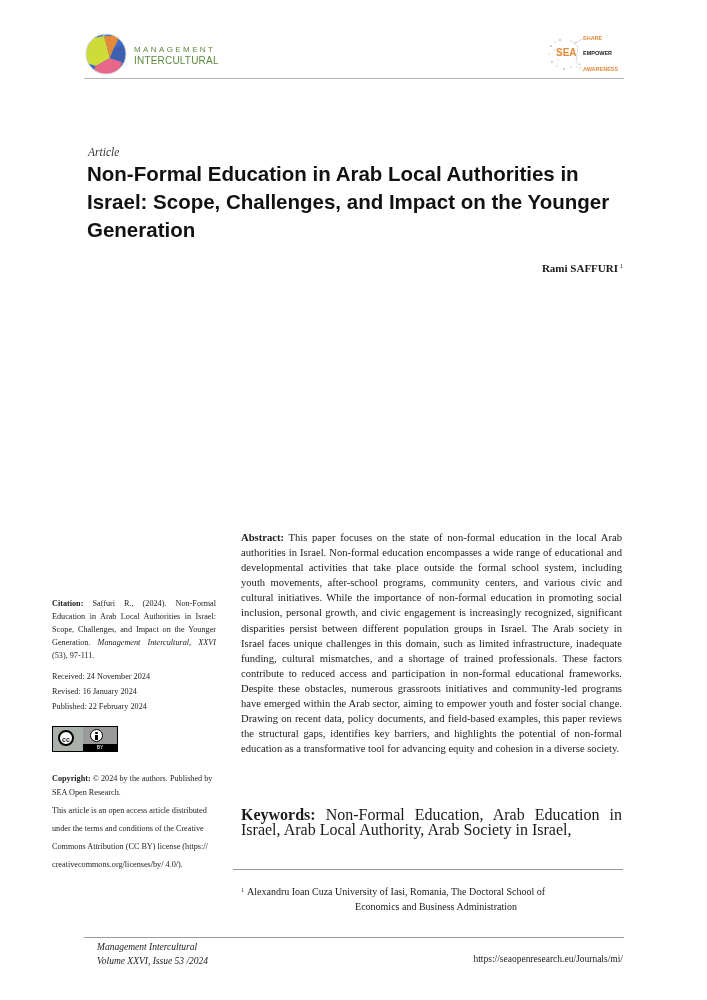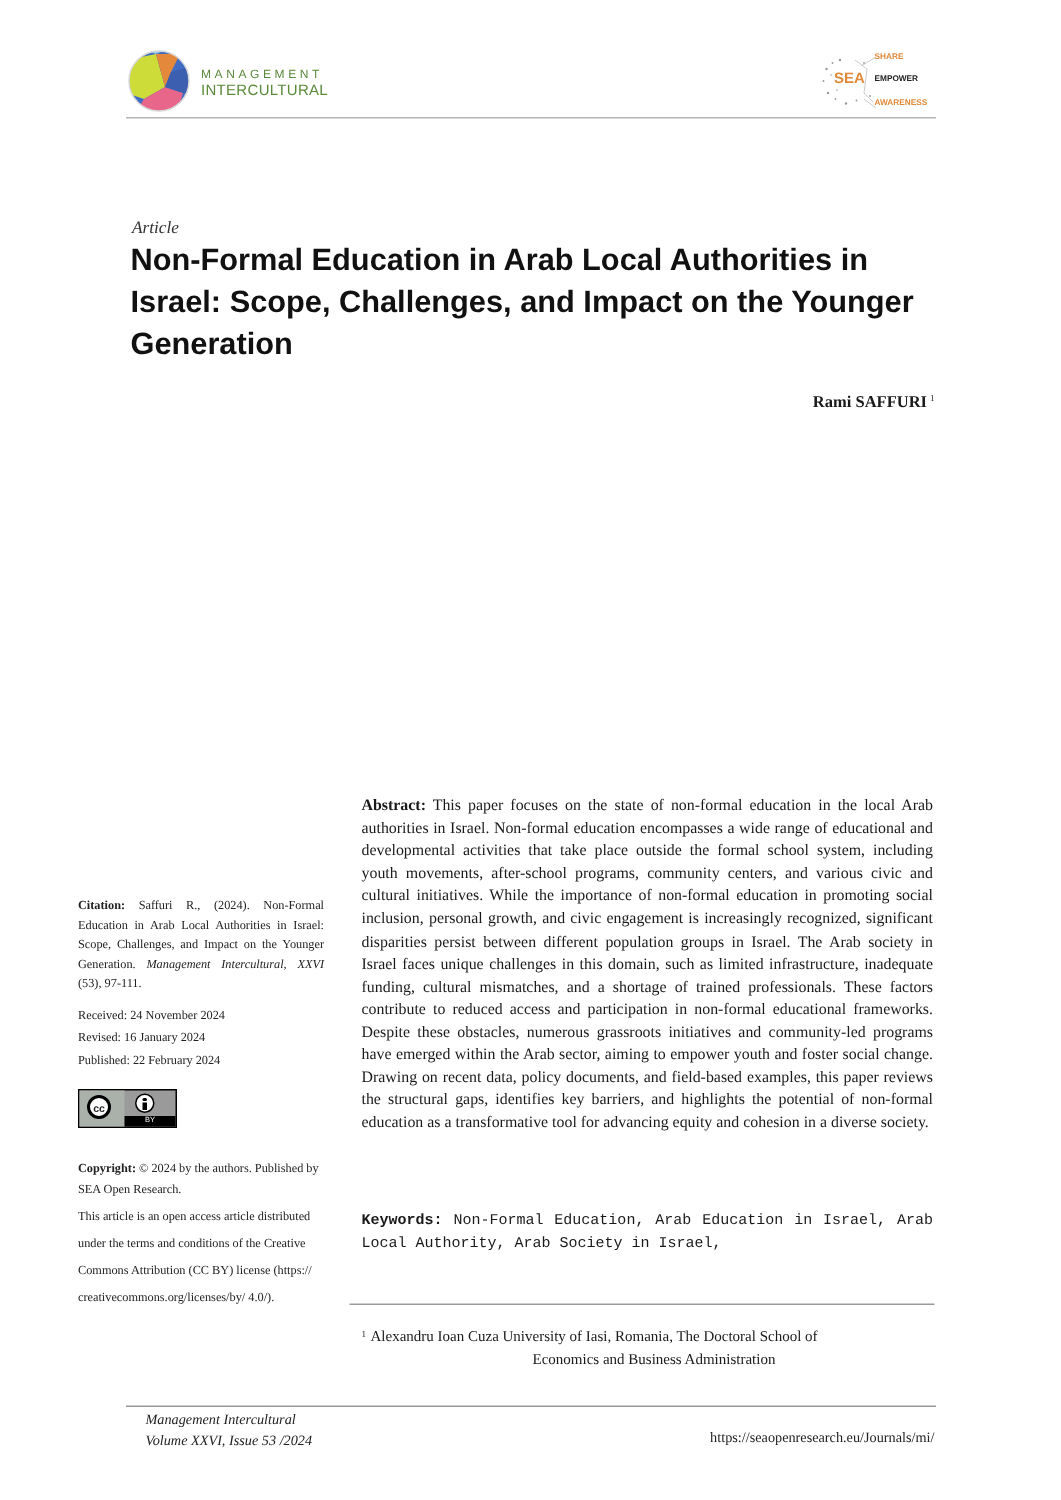--- a/index.html
+++ b/index.html
@@ -37,21 +37,21 @@
   .by-circle { position: absolute; left: 37px; top: 2px; width: 13px; height: 13px; border: 1.5px solid #000; border-radius: 50%; background: #fff; box-sizing: border-box; }
   .by-circle::before { content: ""; position: absolute; left: 4px; top: 1.5px; width: 2.5px; height: 2.5px; background: #000; border-radius: 50%; }
   .by-circle::after { content: ""; position: absolute; left: 3.5px; top: 4.5px; width: 3px; height: 5px; background: #000; }
   .by-strip { position: absolute; left: 30px; bottom: 0; width: 34px; height: 7px; background: #000; color: #fff; font-size: 5px; text-align: center; line-height: 7px; font-family: "Liberation Sans", sans-serif; }
   .copyright { margin-top: 20px; line-height: 14px; }
   .license { line-height: 18px; margin-top: 2px; }
 
   
   .abstract { position: absolute; left: 241px; top: 530px; width: 381px; font-family: "Liberation Serif", serif; font-size: 10.6px; line-height: 15.1px; text-align: justify; color: #1a1a1a; }
   .abstract b { font-weight: bold; }
-  .keywords { position: absolute; left: 241px; top: 807px; width: 381px; font-family: Liberation Mono, monospace; font-size: 10px; line-height: 15.1px; text-align: justify; }
+  .keywords { position: absolute; left: 241px; top: 807px; width: 381px; font-family: Liberation Serif, serif; font-size: 16px; line-height: 15.1px; text-align: justify; }
   .footnote-rule { position: absolute; left: 233px; top: 869px; width: 390px; height: 1px; background: #9a9a9a; }
   .footnote { position: absolute; left: 241px; top: 883px; width: 381px; font-family: "Liberation Serif", serif; font-size: 10px; line-height: 15px; }
   .footnote sup { font-size: 6px; vertical-align: 3px; margin-right: 3px; }
   .footnote .cont { padding-left: 9px; text-align: center; }
 
   
   .footer-rule { position: absolute; left: 84px; top: 937px; width: 540px; height: 1px; background: #9a9a9a; }
   .footer-left { position: absolute; left: 97px; top: 940px; font-family: "Liberation Serif", serif; font-style: italic; font-size: 9.5px; line-height: 14px; color: #222; }
   .footer-right { position: absolute; right: 84px; top: 954px; font-family: "Liberation Serif", serif; font-size: 9.5px; color: #222; }
 </style>

